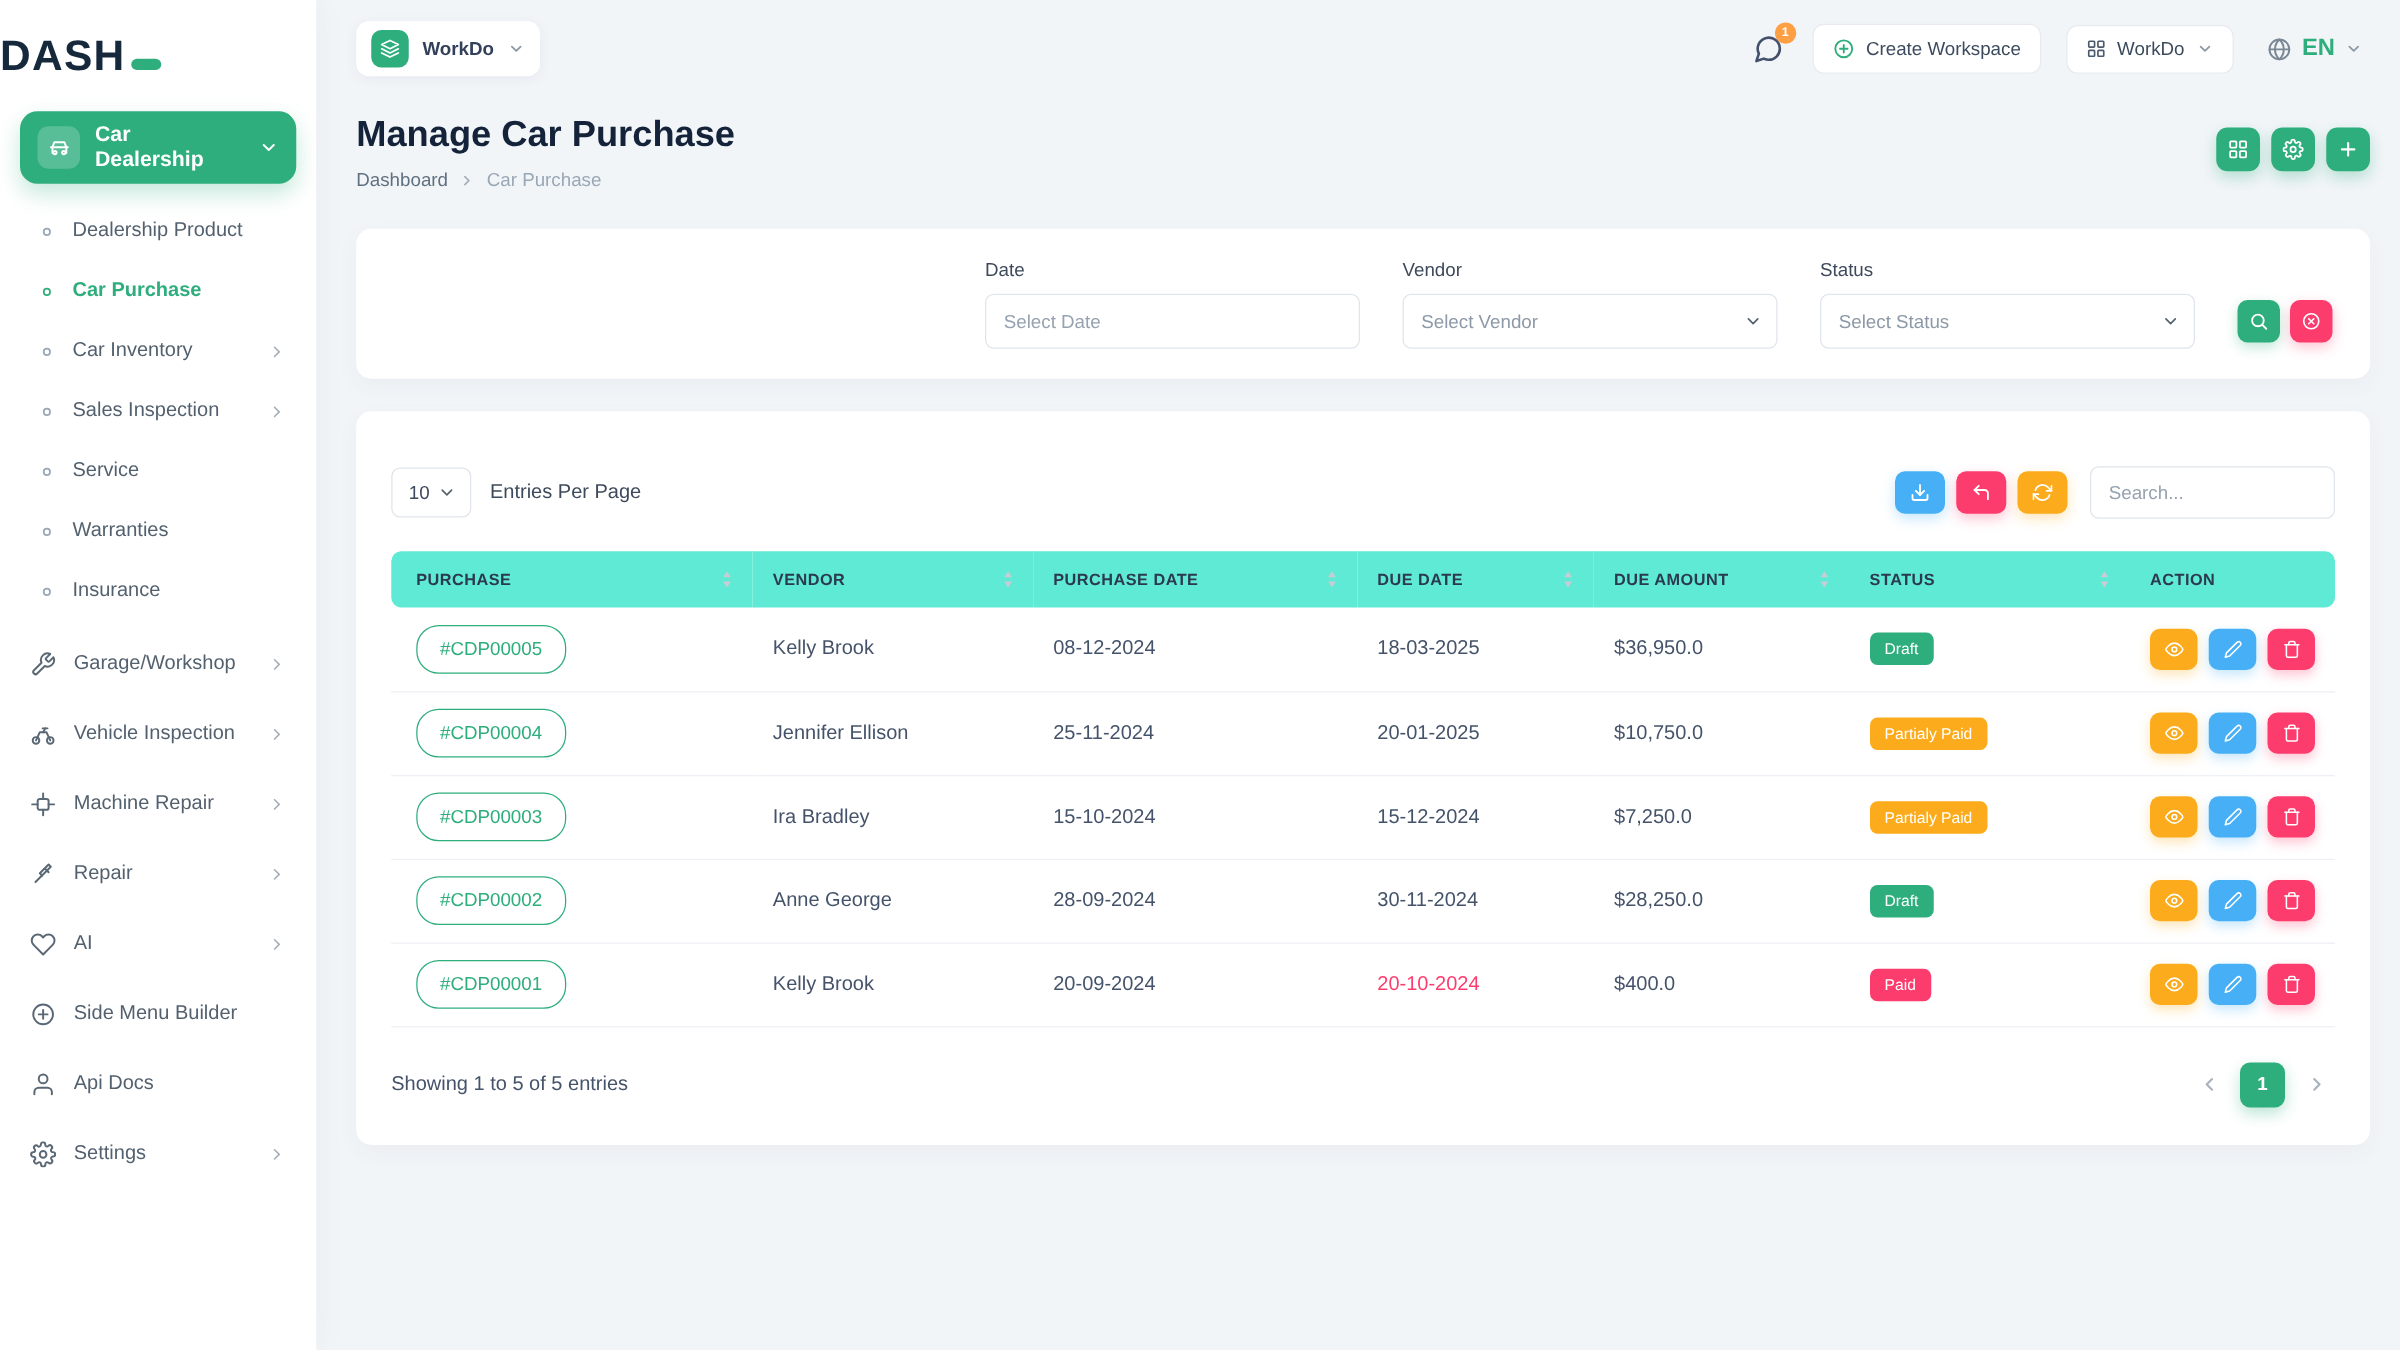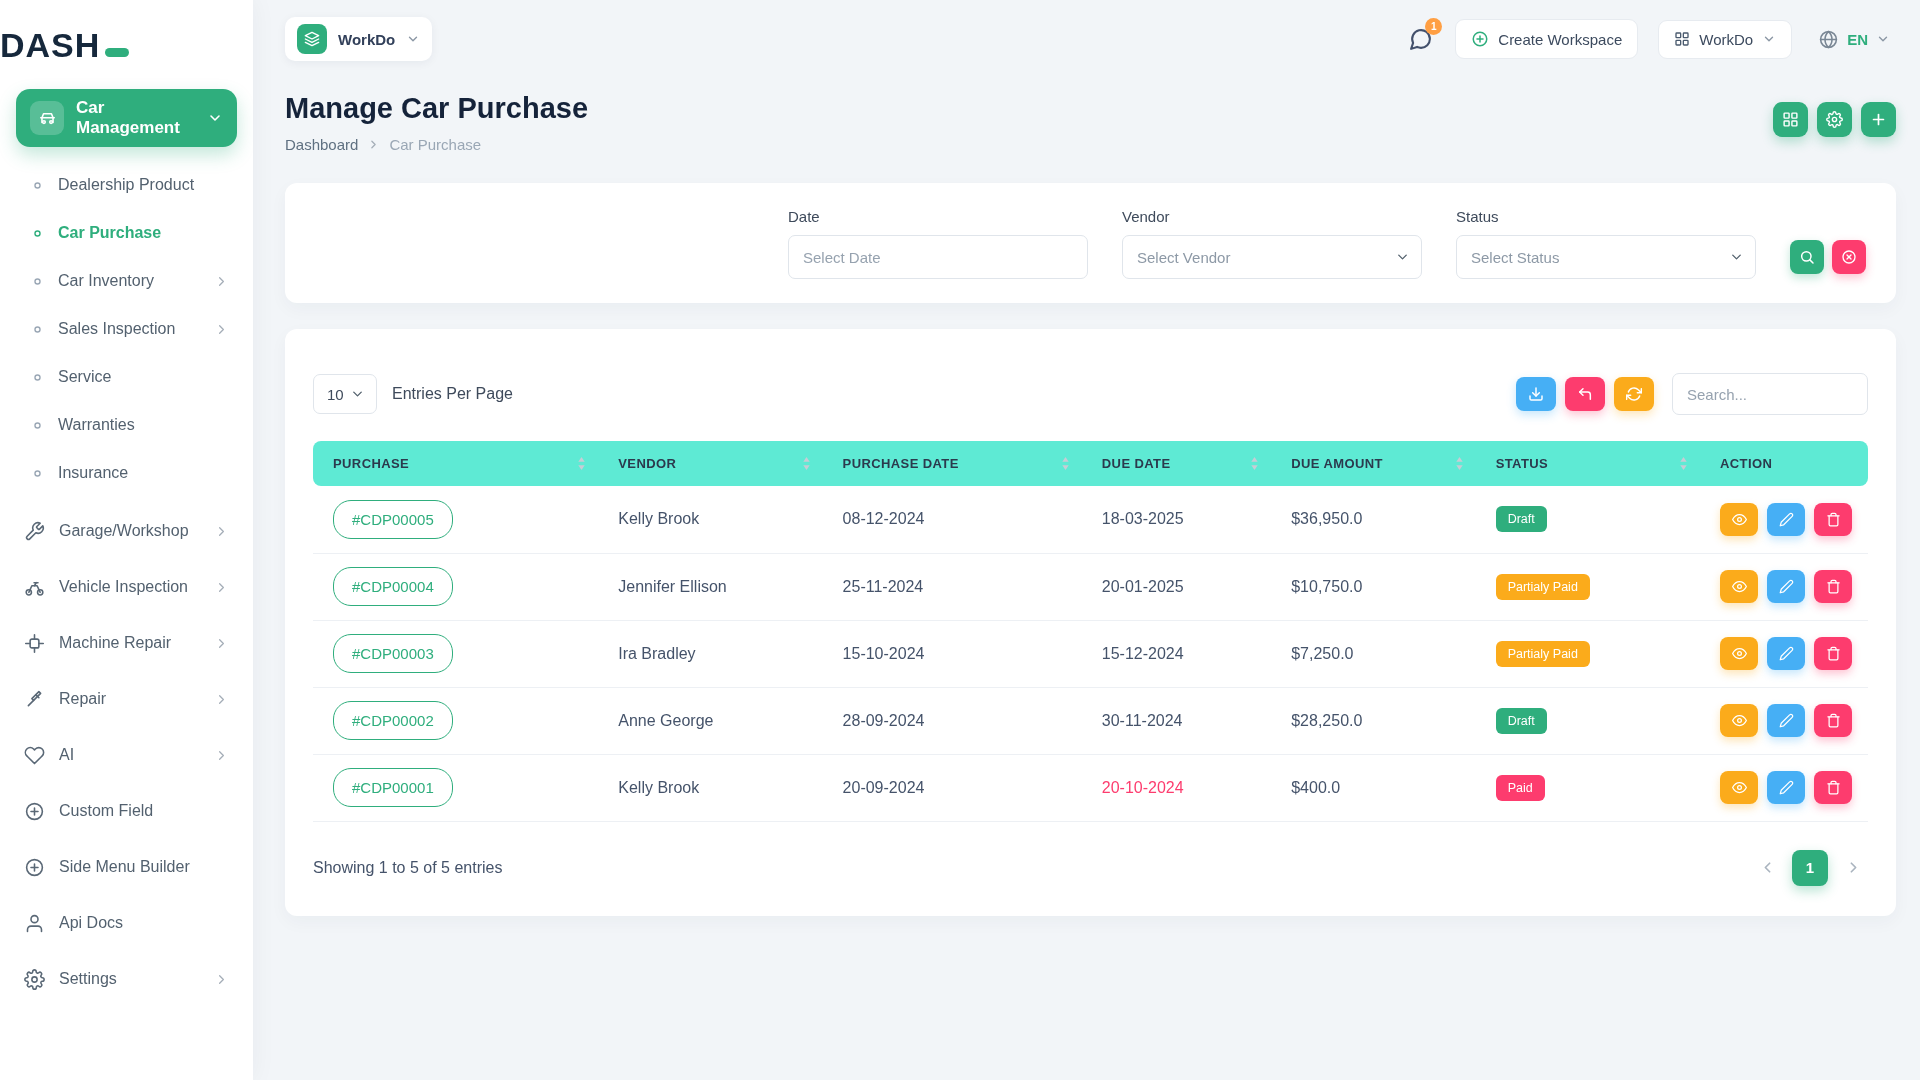--- a/index.html
+++ b/index.html
@@ -68,21 +68,21 @@
   .chat-btn > svg{ width:25px; height:25px; margin:2px auto; }
   .chat-badge{ position:absolute; top:-6px; right:-7px; min-width:17px; height:17px; padding:0 3px;
     border-radius:9px; background:#ff9f43; color:#fff; font-size:10px; font-weight:700;
     display:flex; align-items:center; justify-content:center; }
   .pill-btn{ display:inline-flex; align-items:center; gap:9px; background:#fff; border:1px solid #e7ebf0;
     border-radius:9px; padding:10px 15px; font-size:15px; color:#3c4a5e; font-weight:500; cursor:pointer; }
   .pill-ic{ width:18px; height:18px; color:var(--green); }
   .pill-ic.gray{ color:#4a5a6e; width:16px; height:16px; }
   .lang-btn{ display:inline-flex; align-items:center; gap:8px; background:none; border:none; cursor:pointer; }
   .globe{ width:21px; height:21px; color:#7a8795; }
-  .lang-code{ font-size:15px; font-weight:700; color:var(--green); }
+  .lang-code{ font-size:19px; font-weight:700; color:var(--green); }
 
   .page-head{ display:flex; justify-content:space-between; align-items:flex-start; margin:28px 0 30px;gap:22px; }
   .page-title{ margin:0 0 11px; font-size:29px; font-weight:700; color:var(--dark); }
   .breadcrumb{ display:flex; align-items:center; gap:9px; font-size:15px; }
   .bc-link{ color:#5f7081; text-decoration:none; cursor:pointer; }
   .bc-sep{ width:13px; height:13px; color:#a5aeb8; }
   .bc-current{ color:#9aa7b5; }
   .head-actions{ display:flex; gap:9px; margin-top:10px; }
   .haction{ width:35px; height:35px; border:none; border-radius:9px; background:var(--green); color:#fff;
     display:flex; align-items:center; justify-content:center; cursor:pointer;
@@ -170,21 +170,21 @@
 
   <div class="group-pill">
     <span class="group-icon">
       <svg viewBox="0 0 24 24" fill="none" stroke="currentColor" stroke-width="2" stroke-linecap="round" stroke-linejoin="round">
         <path d="M5 17v-6l2-5h10l2 5v6"></path>
           <path d="M3.5 11h17"></path>
           <circle cx="7.5" cy="16.5" r="1.7"></circle>
           <circle cx="16.5" cy="16.5" r="1.7"></circle>
       </svg>
     </span>
-    <span class="group-label">Car Management</span>
+    <span class="group-label">Car Dealership</span>
     <span class="group-chev">
       <svg class="ic" viewBox="0 0 24 24" fill="none" stroke="currentColor" stroke-width="2.4" stroke-linecap="round" stroke-linejoin="round">
           <polyline points="6 9 12 15 18 9"></polyline>
         </svg>
     </span>
   </div>
 
   <nav class="sub-items">
       <div class="sub-item">
         <span class="sub-dot">
@@ -318,30 +318,20 @@
           <svg class="ic" viewBox="0 0 24 24" fill="none" stroke="currentColor" stroke-width="2" stroke-linecap="round" stroke-linejoin="round">
             <path d="M20.8 4.6a5.5 5.5 0 0 0-7.8 0L12 5.7l-1-1.1a5.5 5.5 0 0 0-7.8 7.8l1 1L12 21.2l7.8-7.8 1-1a5.5 5.5 0 0 0 0-7.8z"></path>
           </svg>
         </span>
         <span class="menu-label">AI</span>
         <span class="sub-chev">
           <svg class="ic" viewBox="0 0 24 24" fill="none" stroke="currentColor" stroke-width="2" stroke-linecap="round" stroke-linejoin="round">
             <polyline points="9 6 15 12 9 18"></polyline>
           </svg>
         </span>
-      </div>
-      <div class="menu-item">
-        <span class="menu-ic">
-          <svg class="ic" viewBox="0 0 24 24" fill="none" stroke="currentColor" stroke-width="2" stroke-linecap="round" stroke-linejoin="round">
-            <circle cx="12" cy="12" r="9"></circle>
-            <line x1="12" y1="8" x2="12" y2="16"></line>
-            <line x1="8" y1="12" x2="16" y2="12"></line>
-          </svg>
-        </span>
-        <span class="menu-label">Custom Field</span>
       </div>
       <div class="menu-item">
         <span class="menu-ic">
           <svg class="ic" viewBox="0 0 24 24" fill="none" stroke="currentColor" stroke-width="2" stroke-linecap="round" stroke-linejoin="round">
             <circle cx="12" cy="12" r="9"></circle>
             <line x1="12" y1="8" x2="12" y2="16"></line>
             <line x1="8" y1="12" x2="16" y2="12"></line>
           </svg>
         </span>
         <span class="menu-label">Side Menu Builder</span>

